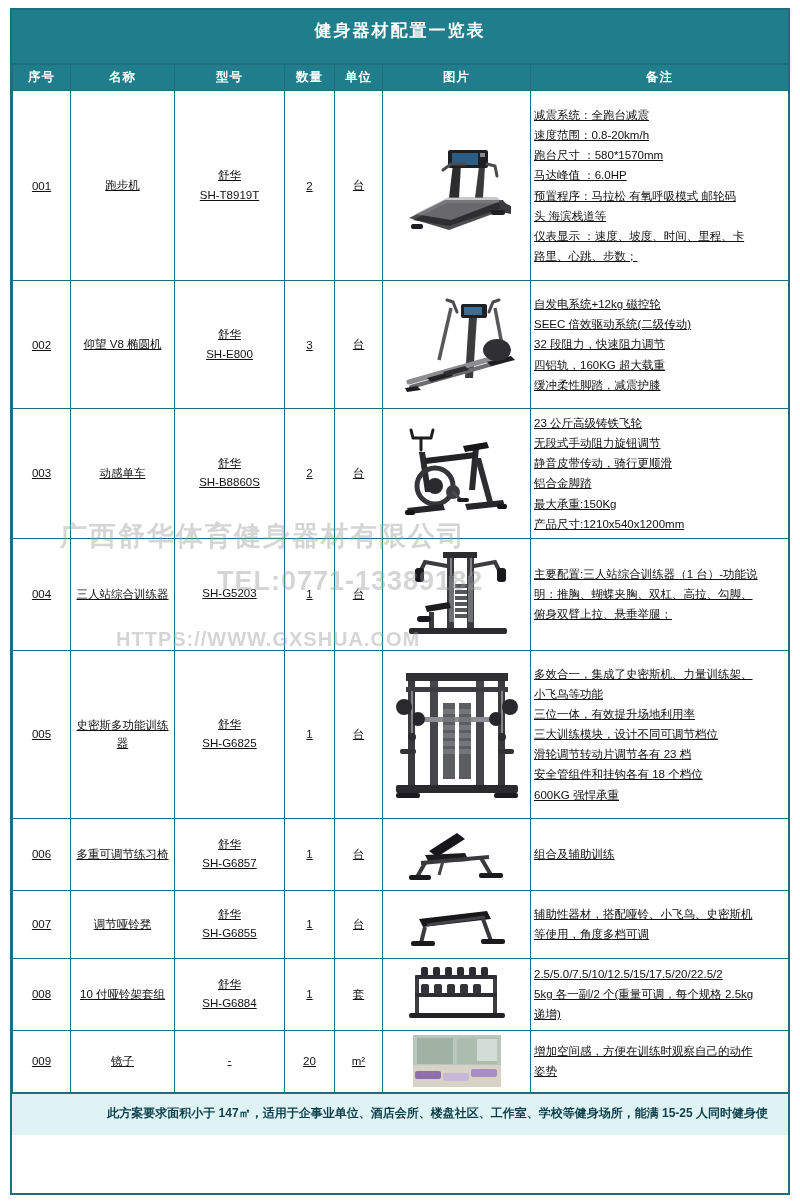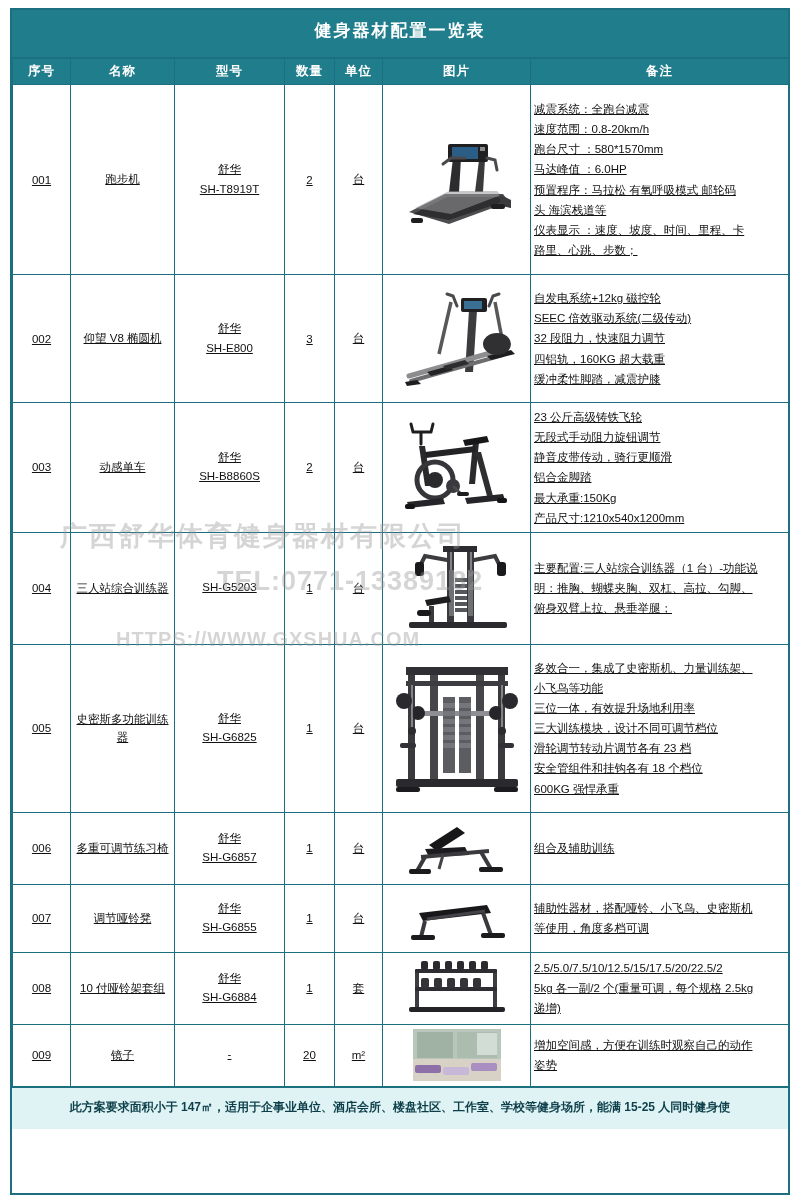--- a/index.html
+++ b/index.html
@@ -29,21 +29,21 @@
     position: relative;
     background: #fff;
   }
   .title-bar {
     background: #1f7d8c;
     color: #ffffff;
     text-align: center;
     font-size: 17px;
     font-weight: bold;
     letter-spacing: 2px;
-    padding: 9px 0 15px 0;
+    padding: 9px 0 21px 0;
     border-bottom: 1px solid #1b6f7e;
   }
   table.main {
     border-collapse: collapse;
     width: 100%;
     table-layout: fixed;
   }
   table.main th {
     background: #1f7d8c;
     color: #fff;
@@ -79,22 +79,22 @@
     padding: 4px 2px;
   }
   .rline { display: block; }
   .footer {
     border-top: 1px solid #1b6f7e;
     background: #dff3f5;
     color: #0c3f49;
     font-size: 12px;
     font-weight: bold;
     line-height: 1.9;
-    padding: 8px 14px 10px 14px;
-    text-align: center;
+    padding: 8px 20px 10px 14px;
+    text-align: right;
   }
   
   .watermark {
     position: absolute;
     left: 0; top: 0;
     width: 780px; height: 1187px;
     pointer-events: none;
     z-index: 40;
   }
   .wm-text {

